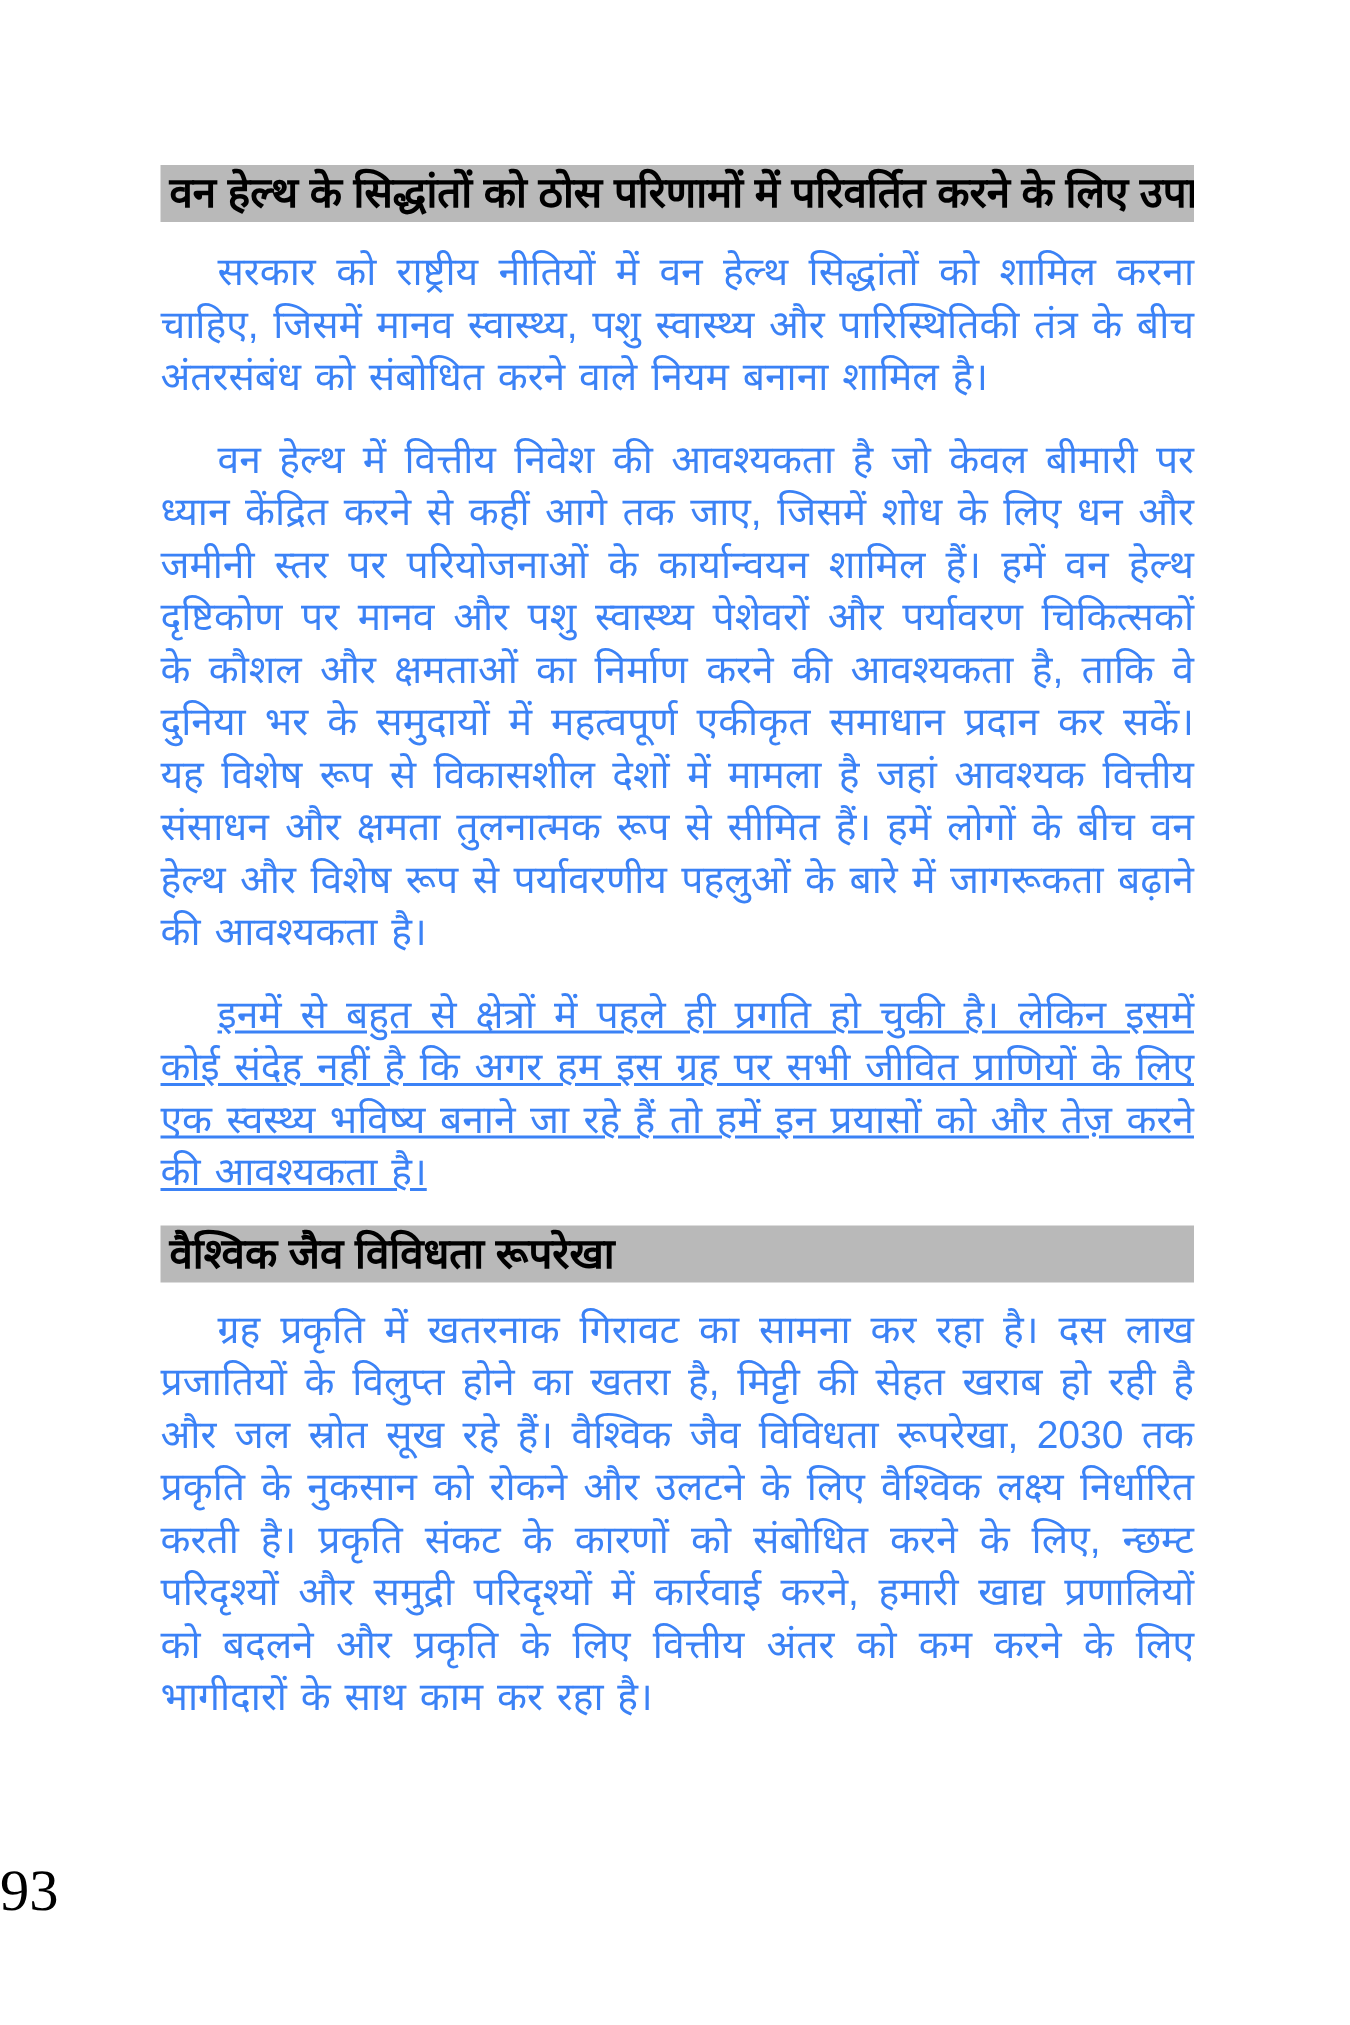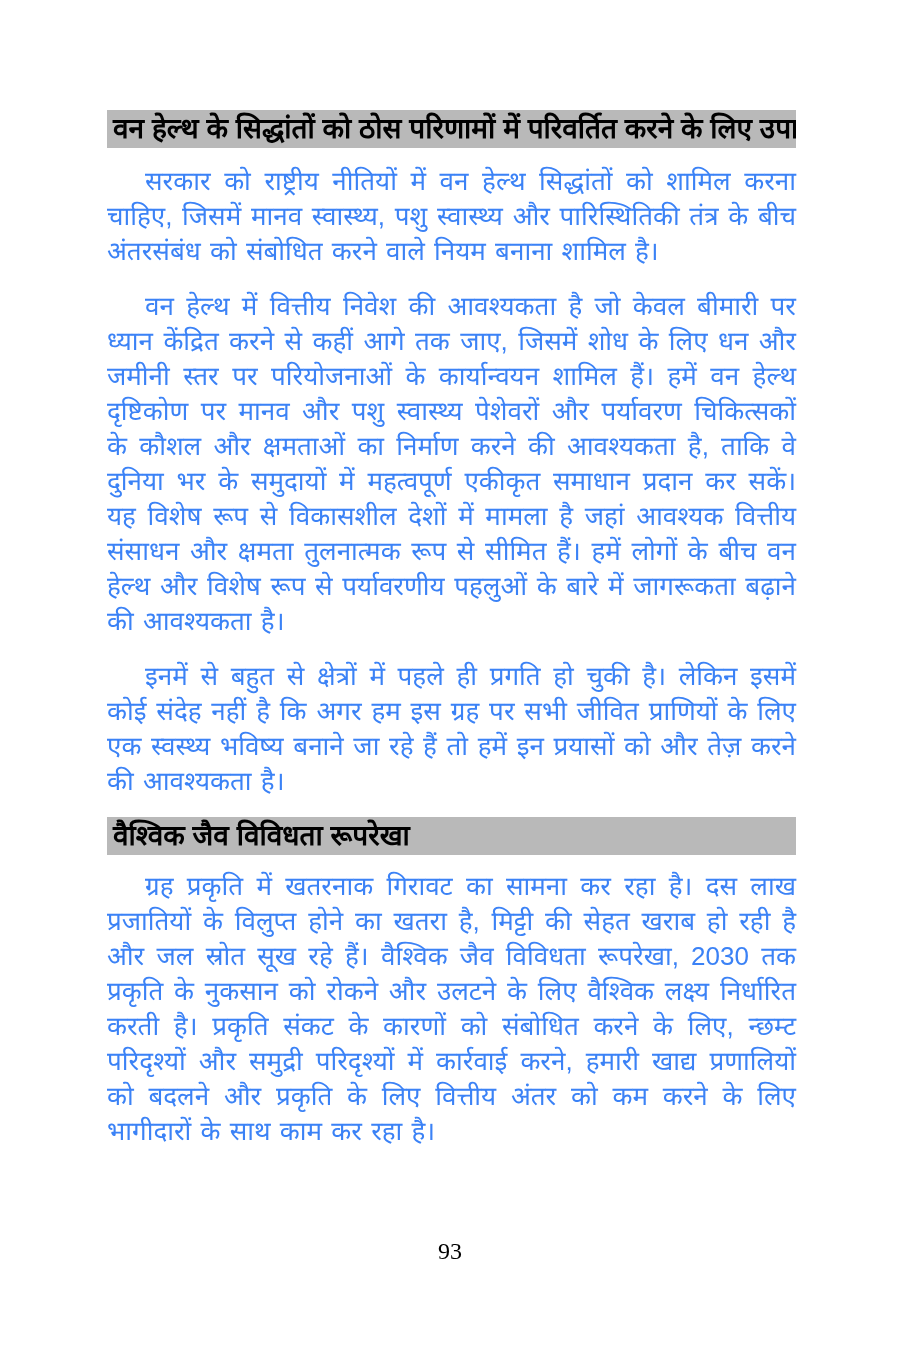--- a/index.html
+++ b/index.html
@@ -38,33 +38,33 @@
     line-height: 35px;
     font-weight: 400;
     text-align: justify;
     text-indent: 38px;
     margin: 0 0 20px 0;
     word-spacing: 2px;
     color: #3b82f6;
   }
   .para.last-of-section {
     margin-bottom: 12px;
+    text-decoration: underline;
   }
   .heading-2 {
     margin-top: 18px;
     margin-bottom: 14px;
   }
   .page-number {
     position: absolute;
     top: 1238px;
     left: 0;
     width: 900px;
-    text-align: center;
     font-family: "Liberation Serif", serif;
-    font-size: 24px;
+    font-size: 39px;
     color: #000000;
   }
 </style>
 </head>
 <body>
 
 <div class="page">
   <div class="content">
 
     <div class="section">

